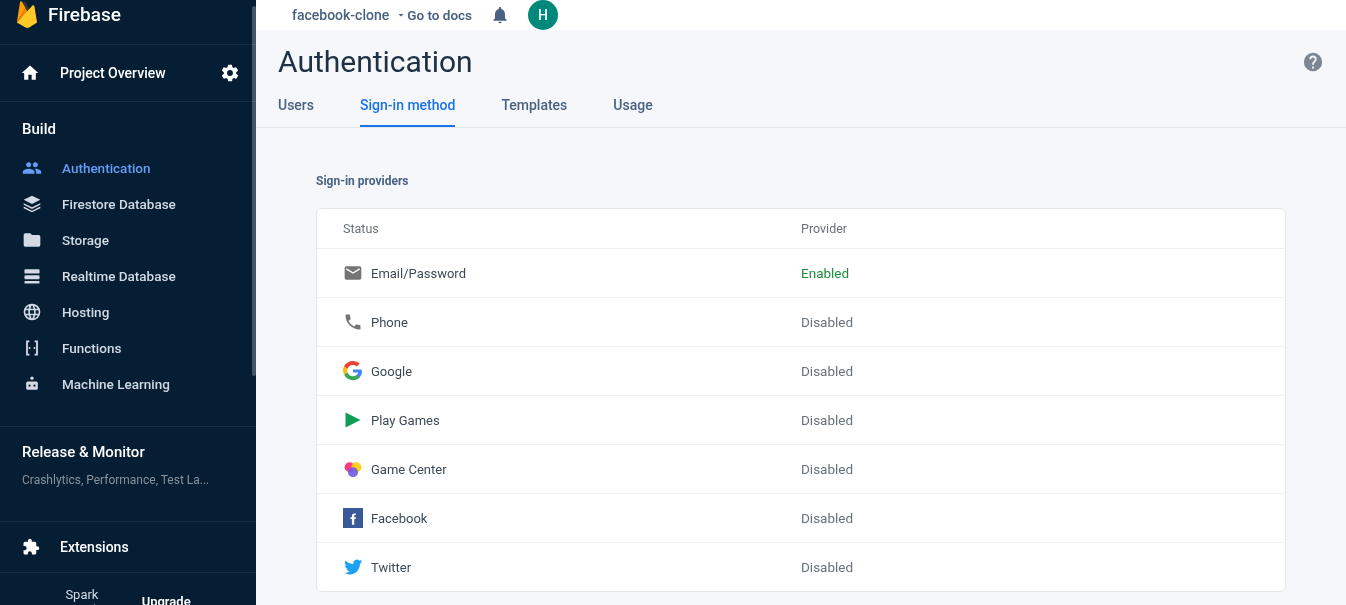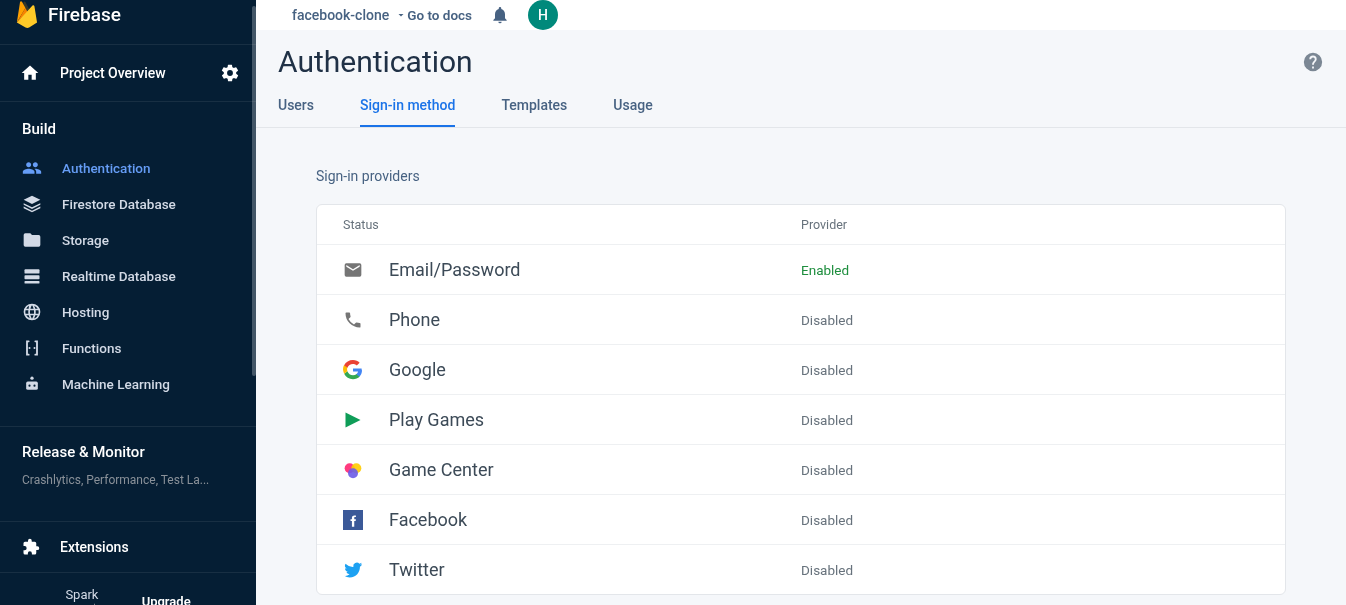--- a/index.html
+++ b/index.html
@@ -41,26 +41,26 @@
   
   .page-heading-row { display: flex; align-items: center; justify-content: space-between; padding: 14px 22px 0; }
   .page-title { font-size: 30px; font-weight: 400; color: #203146; }
   .help-icon { color: #7b8794; cursor: pointer; }
   .tabs { display: flex; gap: 46px; padding: 18px 22px 0; border-bottom: 1px solid #e3e6ea; }
   .tab { font-size: 14px; font-weight: 500; color: #476282; padding-bottom: 12px; cursor: pointer; border-bottom: 2px solid transparent; }
   .tab.active { color: #1a73e8; border-bottom-color: #1a73e8; }
 
   
   .content { padding: 40px 60px; }
-  .section-label { font-size: 14px; color: #476282; font-weight: 400; margin-bottom: 20px; }
+  .section-label { font-size: 12px; color: #476282; font-weight: 700; margin-bottom: 20px; margin-top: 6px; }
   .providers-card { background: #fff; border: 1px solid #e3e6ea; border-radius: 6px; overflow: hidden; }
   .table-head, .provider-row { display: grid; grid-template-columns: 1fr 1fr; align-items: center; }
   .table-head { padding: 12px 26px; font-size: 12.5px; color: #67727c; }
   .provider-row { padding: 14px 26px; border-top: 1px solid #eef0f2; cursor: pointer; }
-  .provider-cell { display: flex; align-items: center; gap: 26px; font-size: 18px; color: #3c4a57; }
+  .provider-cell { display: flex; align-items: center; gap: 8px; font-size: 13px; color: #3c4a57; }
   .provider-icon { width: 20px; height: 20px; display: flex; align-items: center; justify-content: center; }
   .status { font-size: 13.5px; color: #67727c; }
   .status.enabled { color: #1e8e3e; }
 
   svg { display: block; }
 </style>
 </head>
 <body>
 
 <aside class="sidebar">

